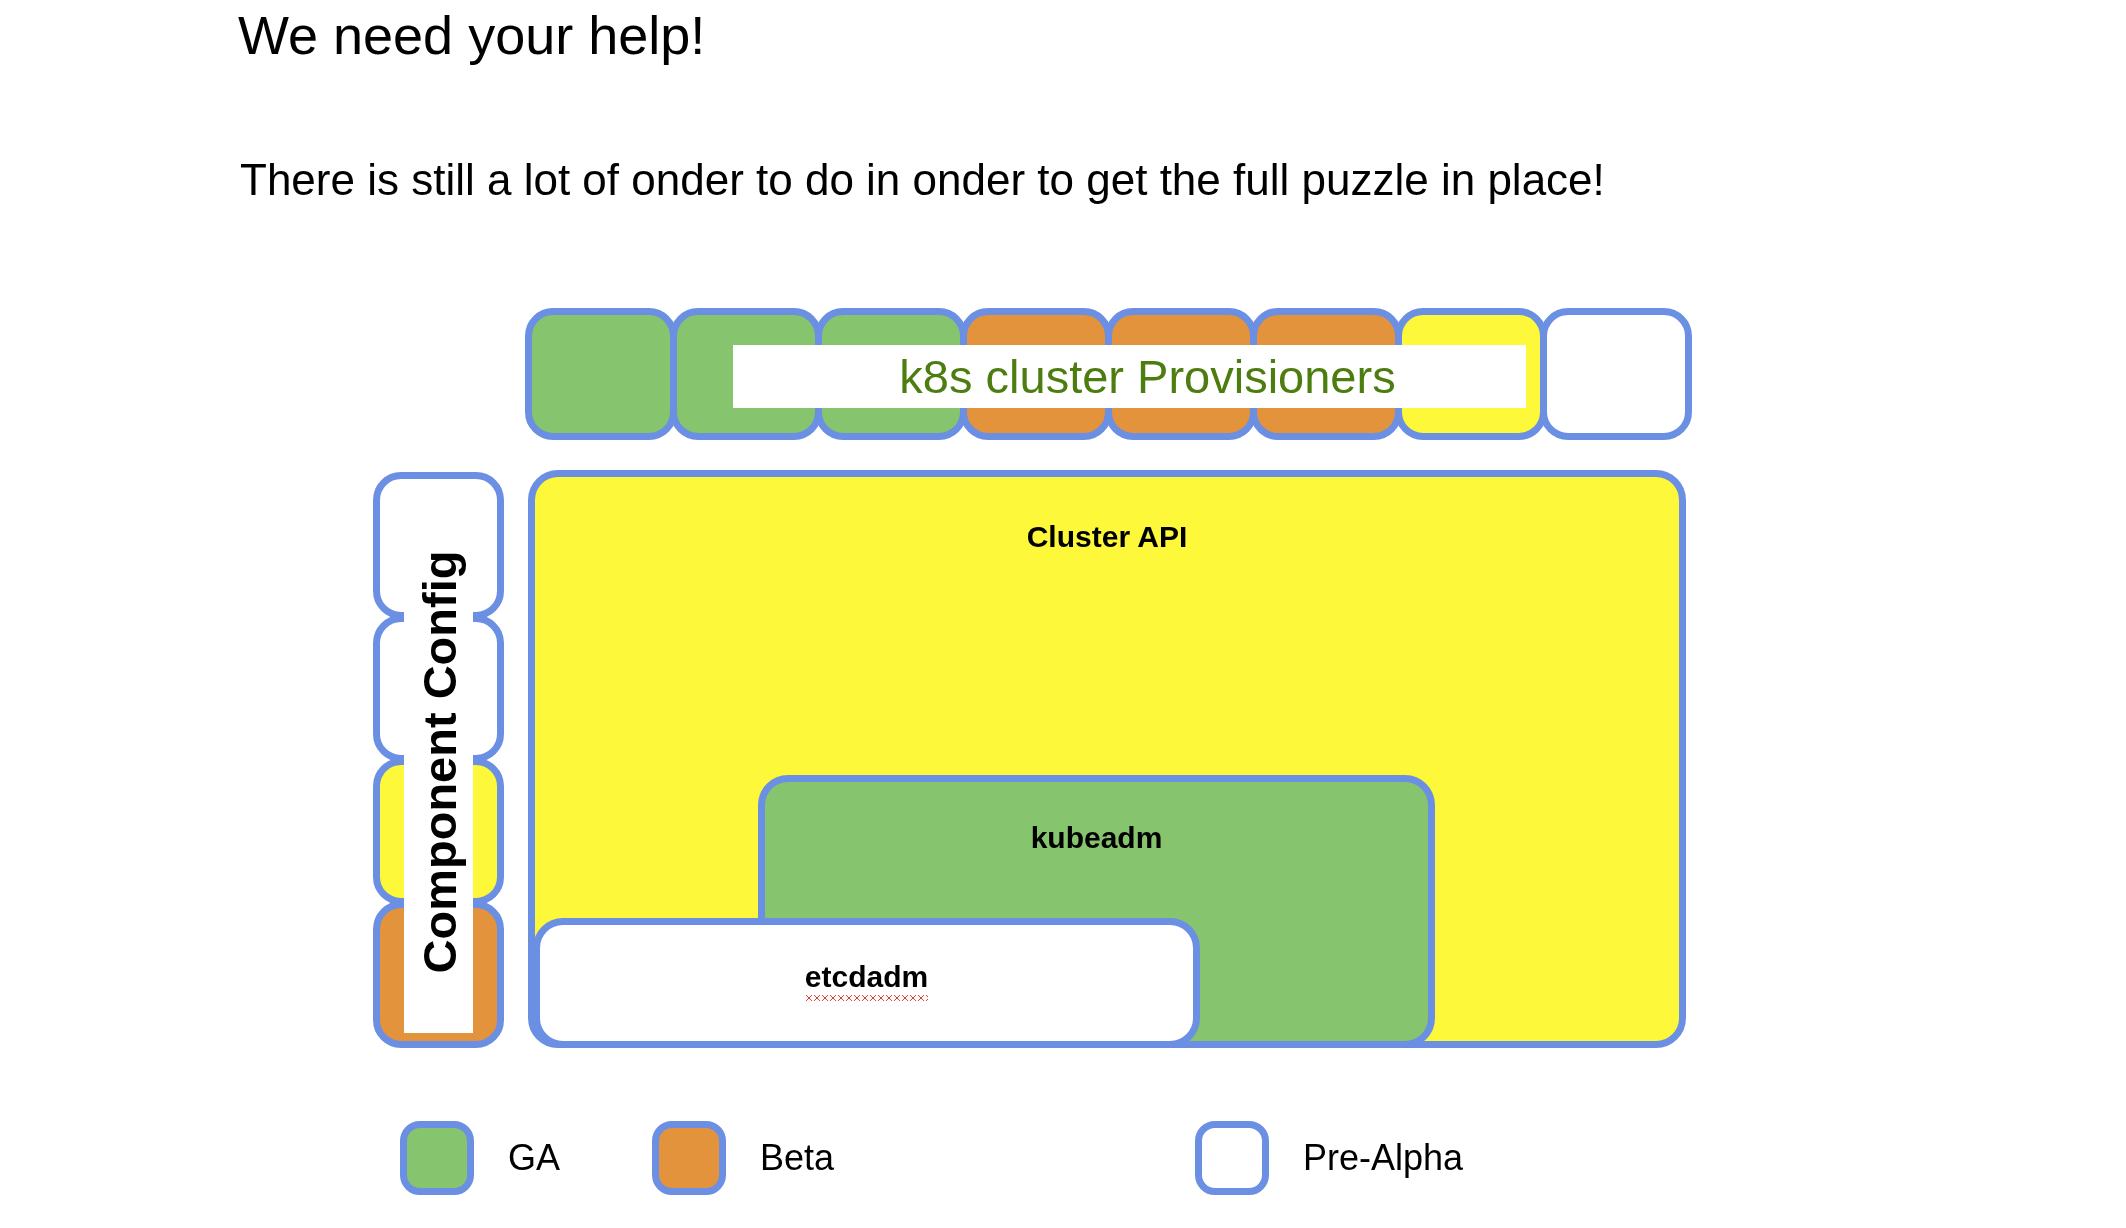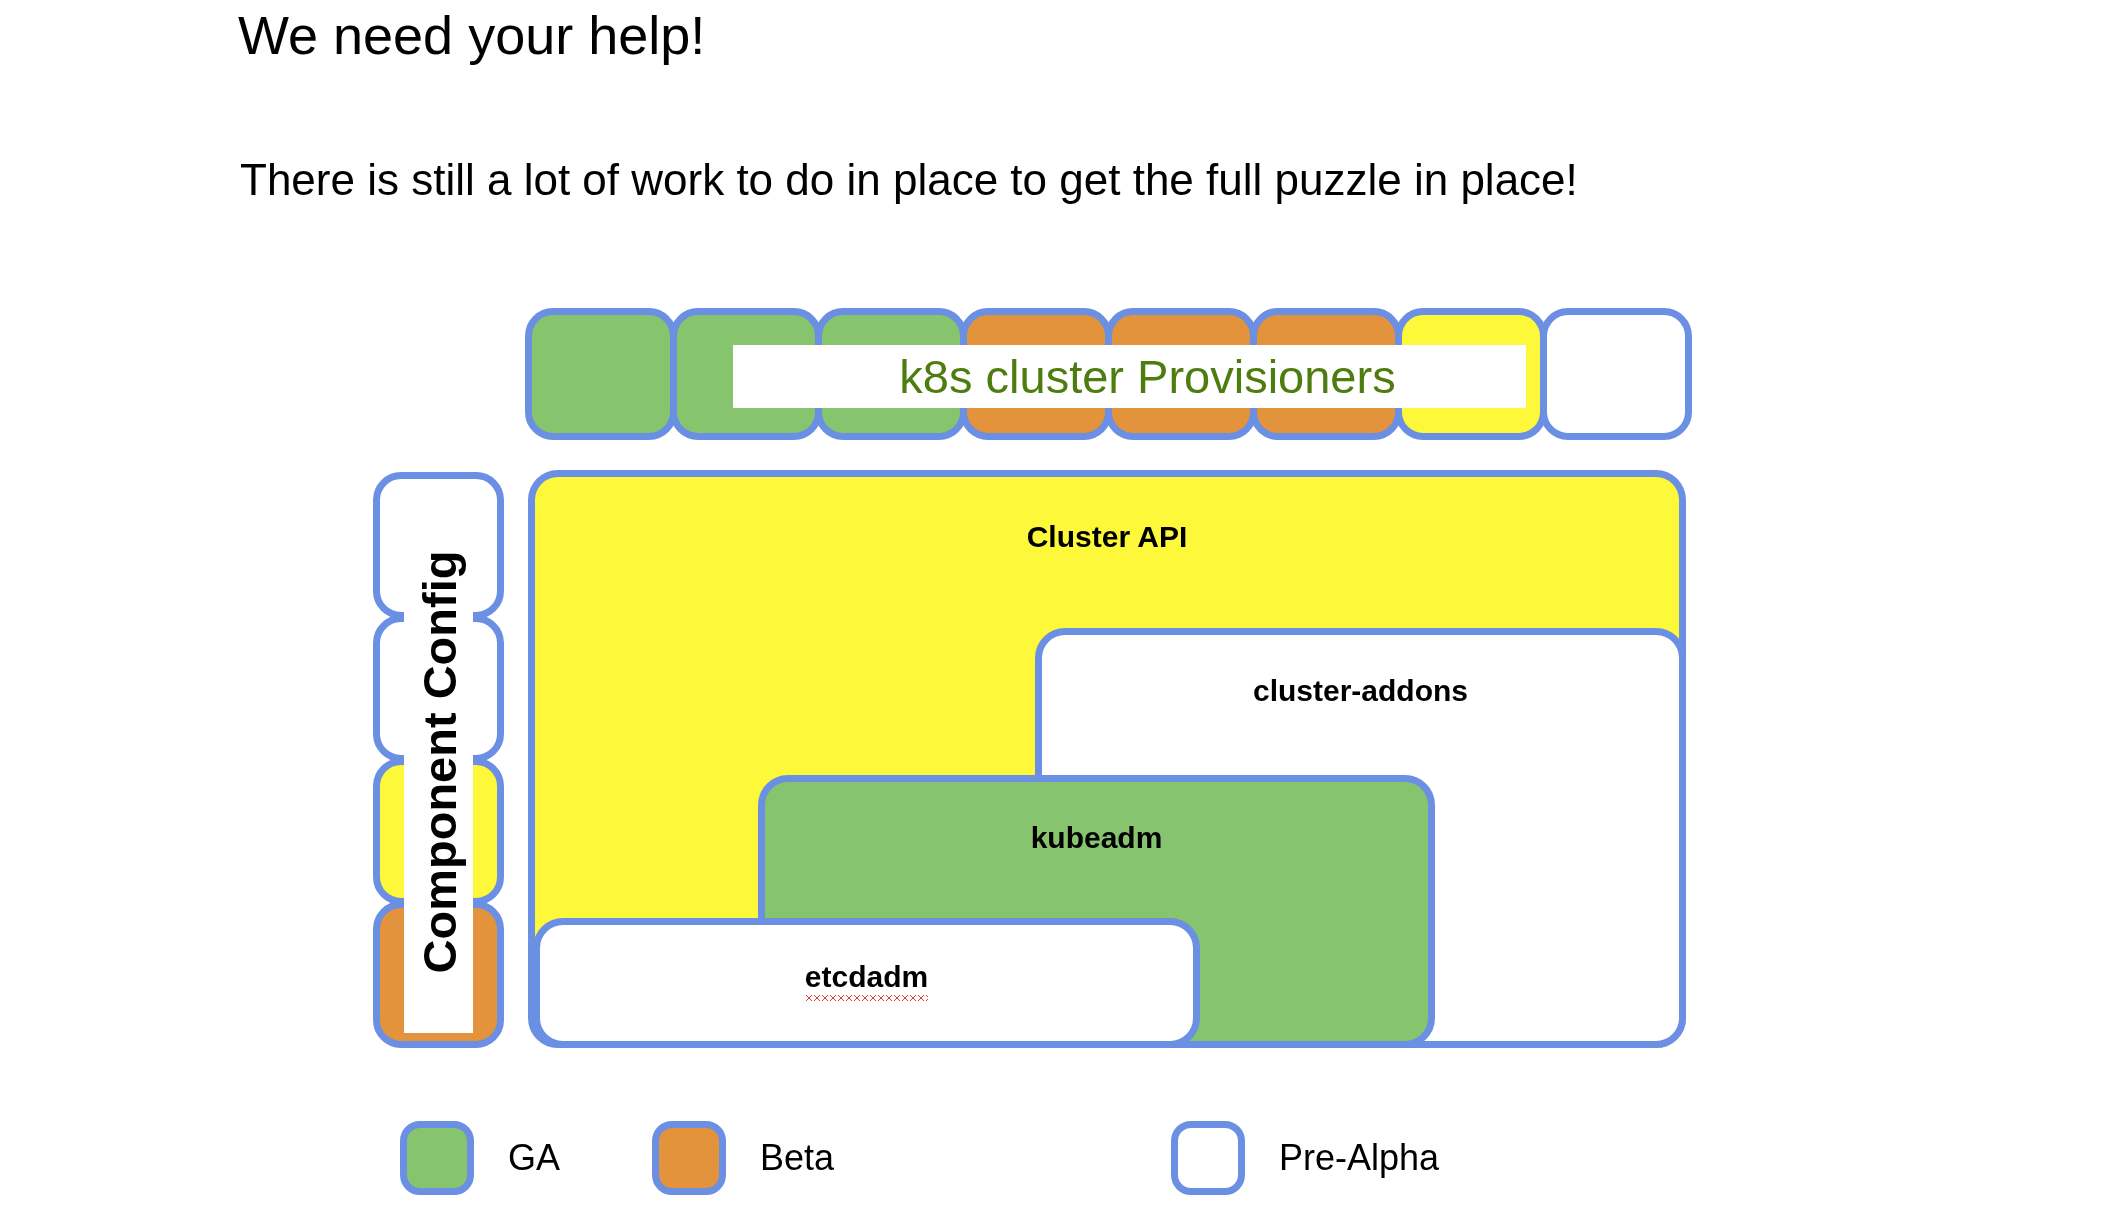--- a/index.html
+++ b/index.html
@@ -235,21 +235,21 @@
     color: #000000;
     white-space: nowrap;
   }
 </style>
 </head>
 <body>
 
 <div id="slide">
 
   <div id="title">We need your help!</div>
-  <div id="subtitle">There is still a lot of work to do in place to get the full puzzle in place!</div>
+  <div id="subtitle">There is still a lot of onder to do in onder to get the full puzzle in place!</div>
 
   <div id="provisioner-row">
       <div class="tile ga" style="left: 0px;"></div>
       <div class="tile ga" style="left: 145px;"></div>
       <div class="tile ga" style="left: 290px;"></div>
       <div class="tile beta" style="left: 435px;"></div>
       <div class="tile beta" style="left: 580px;"></div>
       <div class="tile beta" style="left: 725px;"></div>
       <div class="tile alpha" style="left: 870px;"></div>
       <div class="tile prealpha" style="left: 1015px;"></div>
@@ -263,40 +263,37 @@
       <div class="tile beta" style="top: 429px;"></div>
     </div>
   <div id="cc-label">
     <span class="cc-text">Component Config</span>
   </div>
 
   <div class="box" id="cluster-api">
     <div class="box-label">Cluster API</div>
   </div>
 
-  <div class="box" id="cluster-addons">
-    <div class="box-label">cluster-addons</div>
-  </div>
 
   <div class="box" id="kubeadm">
     <div class="box-label">kubeadm</div>
   </div>
 
   <div class="box" id="etcdadm">
     <div class="box-label"><span class="spell">etcdadm</span></div>
   </div>
 
   <div id="legend">
       <div class="legend-item" style="left: 252px;">
         <div class="legend-swatch beta"></div>
         <div class="legend-text">Beta</div>
       </div>
       <div class="legend-item" style="left: 0px;">
         <div class="legend-swatch ga"></div>
         <div class="legend-text">GA</div>
       </div>
-      <div class="legend-item" style="left: 736px; padding-left: 35px;">
+      <div class="legend-item" style="left: 760px; padding-left: 35px;">
         <div class="legend-swatch prealpha"></div>
         <div class="legend-text">Pre-Alpha</div>
       </div>
     </div>
 
 </div>
 
 </body></html>

